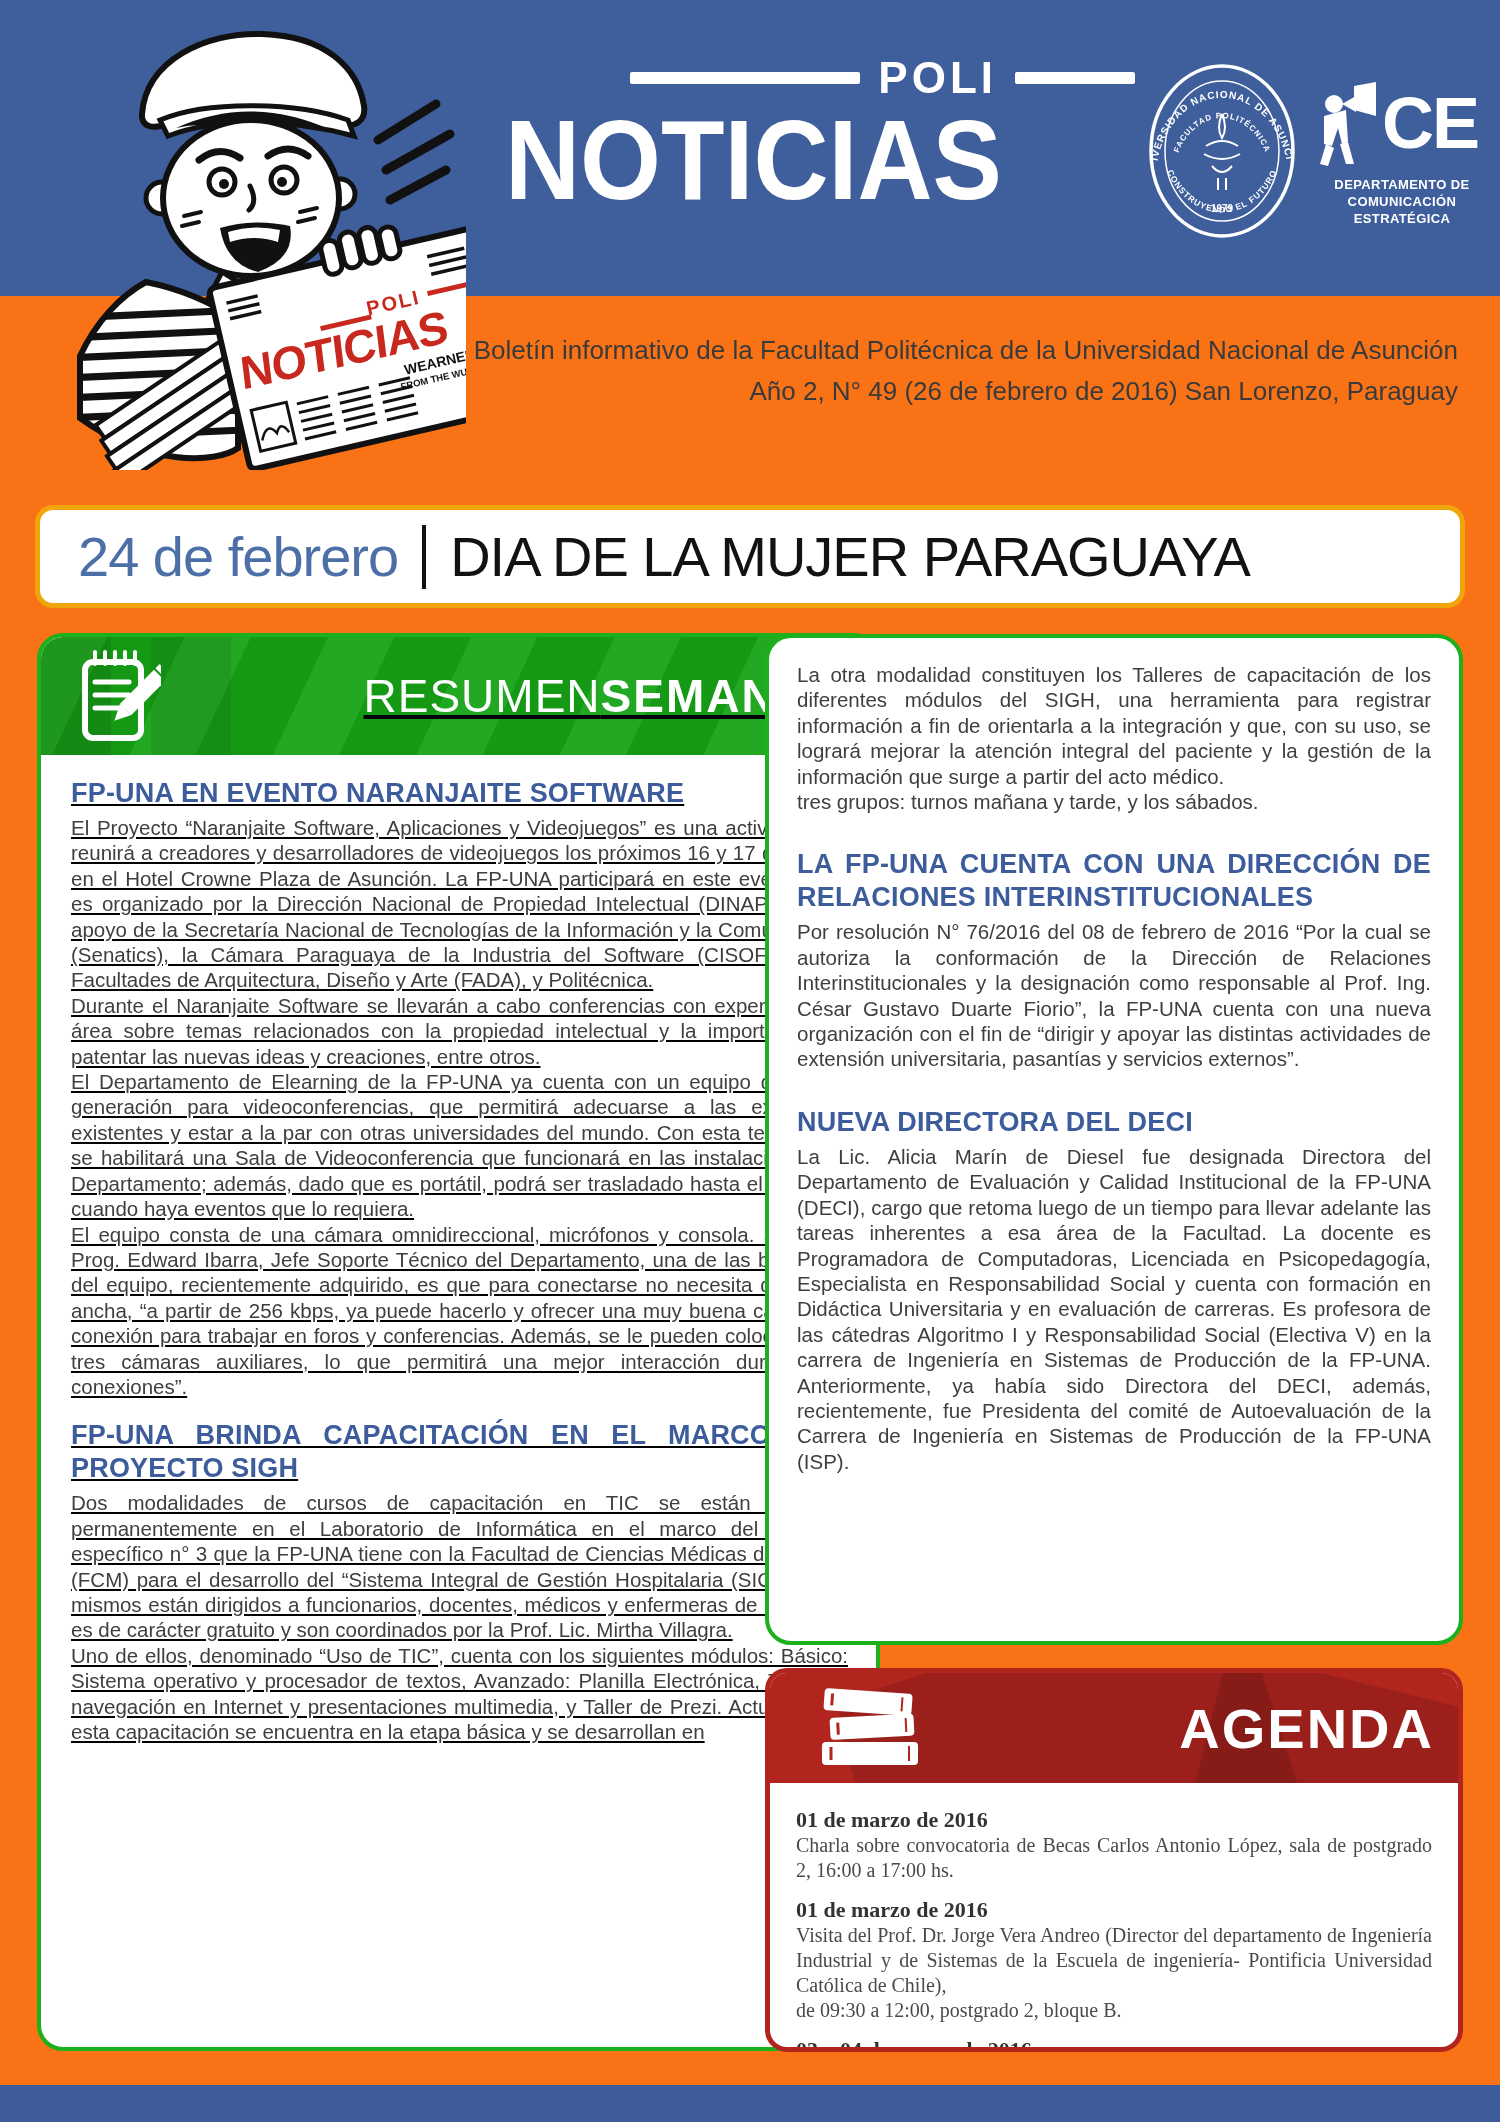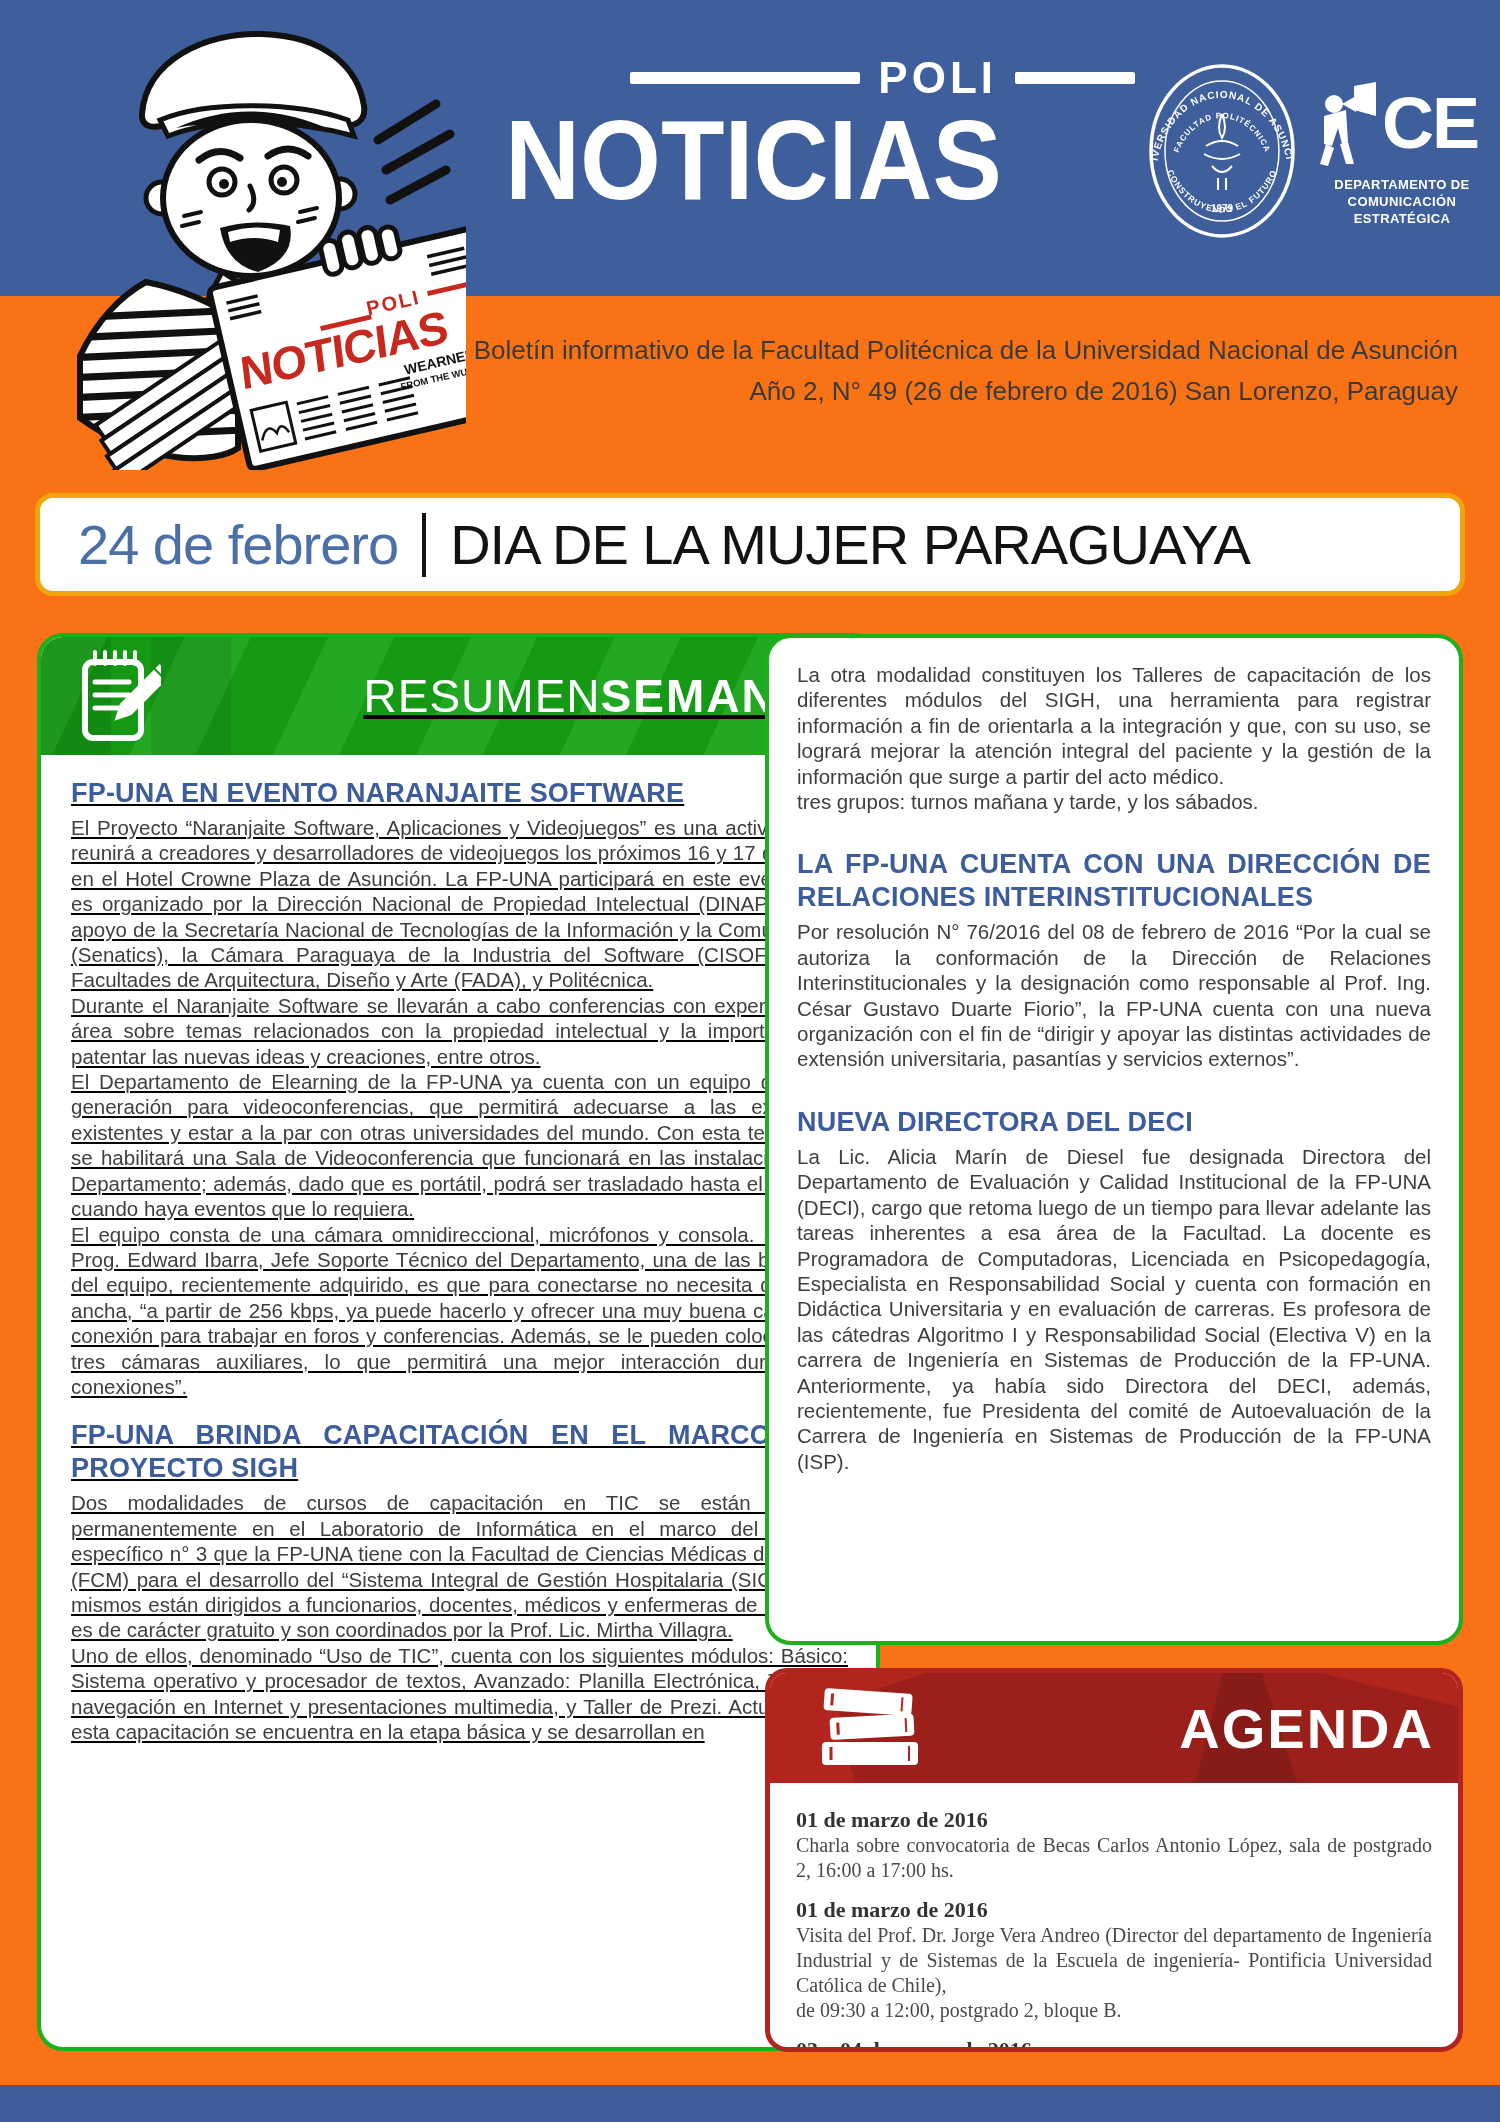--- a/index.html
+++ b/index.html
@@ -18,21 +18,21 @@
              transform:scaleY(1.08);transform-origin:top left;margin-top:6px;}
 
   .seal{position:absolute;left:1146px;top:62px;}
   .ce-logo{position:absolute;left:1312px;top:82px;width:180px;color:#fff;text-align:center;}
   .ce-dept{font-size:13px;font-weight:bold;line-height:17px;letter-spacing:.4px;margin-top:4px;}
 
   .subtitle{position:absolute;right:42px;top:330px;width:1010px;text-align:right;
             color:#3A3A3A;font-size:26px;line-height:41px;}
 
   
-  .date-banner{position:absolute;left:35px;top:493px;width:1430px;height:103px;box-sizing:border-box;
+  .date-banner{position:absolute;left:35px;top:505px;width:1430px;height:103px;box-sizing:border-box;
                border:5px solid #F0A50A;border-radius:18px;background:#fff;
                display:flex;align-items:center;padding-left:38px;}
   .date-banner .date{color:#4C6FA8;font-size:56px;letter-spacing:-1px;}
   .date-banner .sep{width:4px;height:64px;background:#111;margin:0 24px;}
   .date-banner .title{color:#121212;font-size:56px;letter-spacing:-1px;white-space:nowrap;}
 
   
   .col-box{position:absolute;background:#fff;border:4px solid #1CB11C;border-radius:26px;
            box-sizing:border-box;overflow:hidden;}
   .left-col{left:37px;top:633px;width:843px;height:1418px;text-decoration:underline;}

